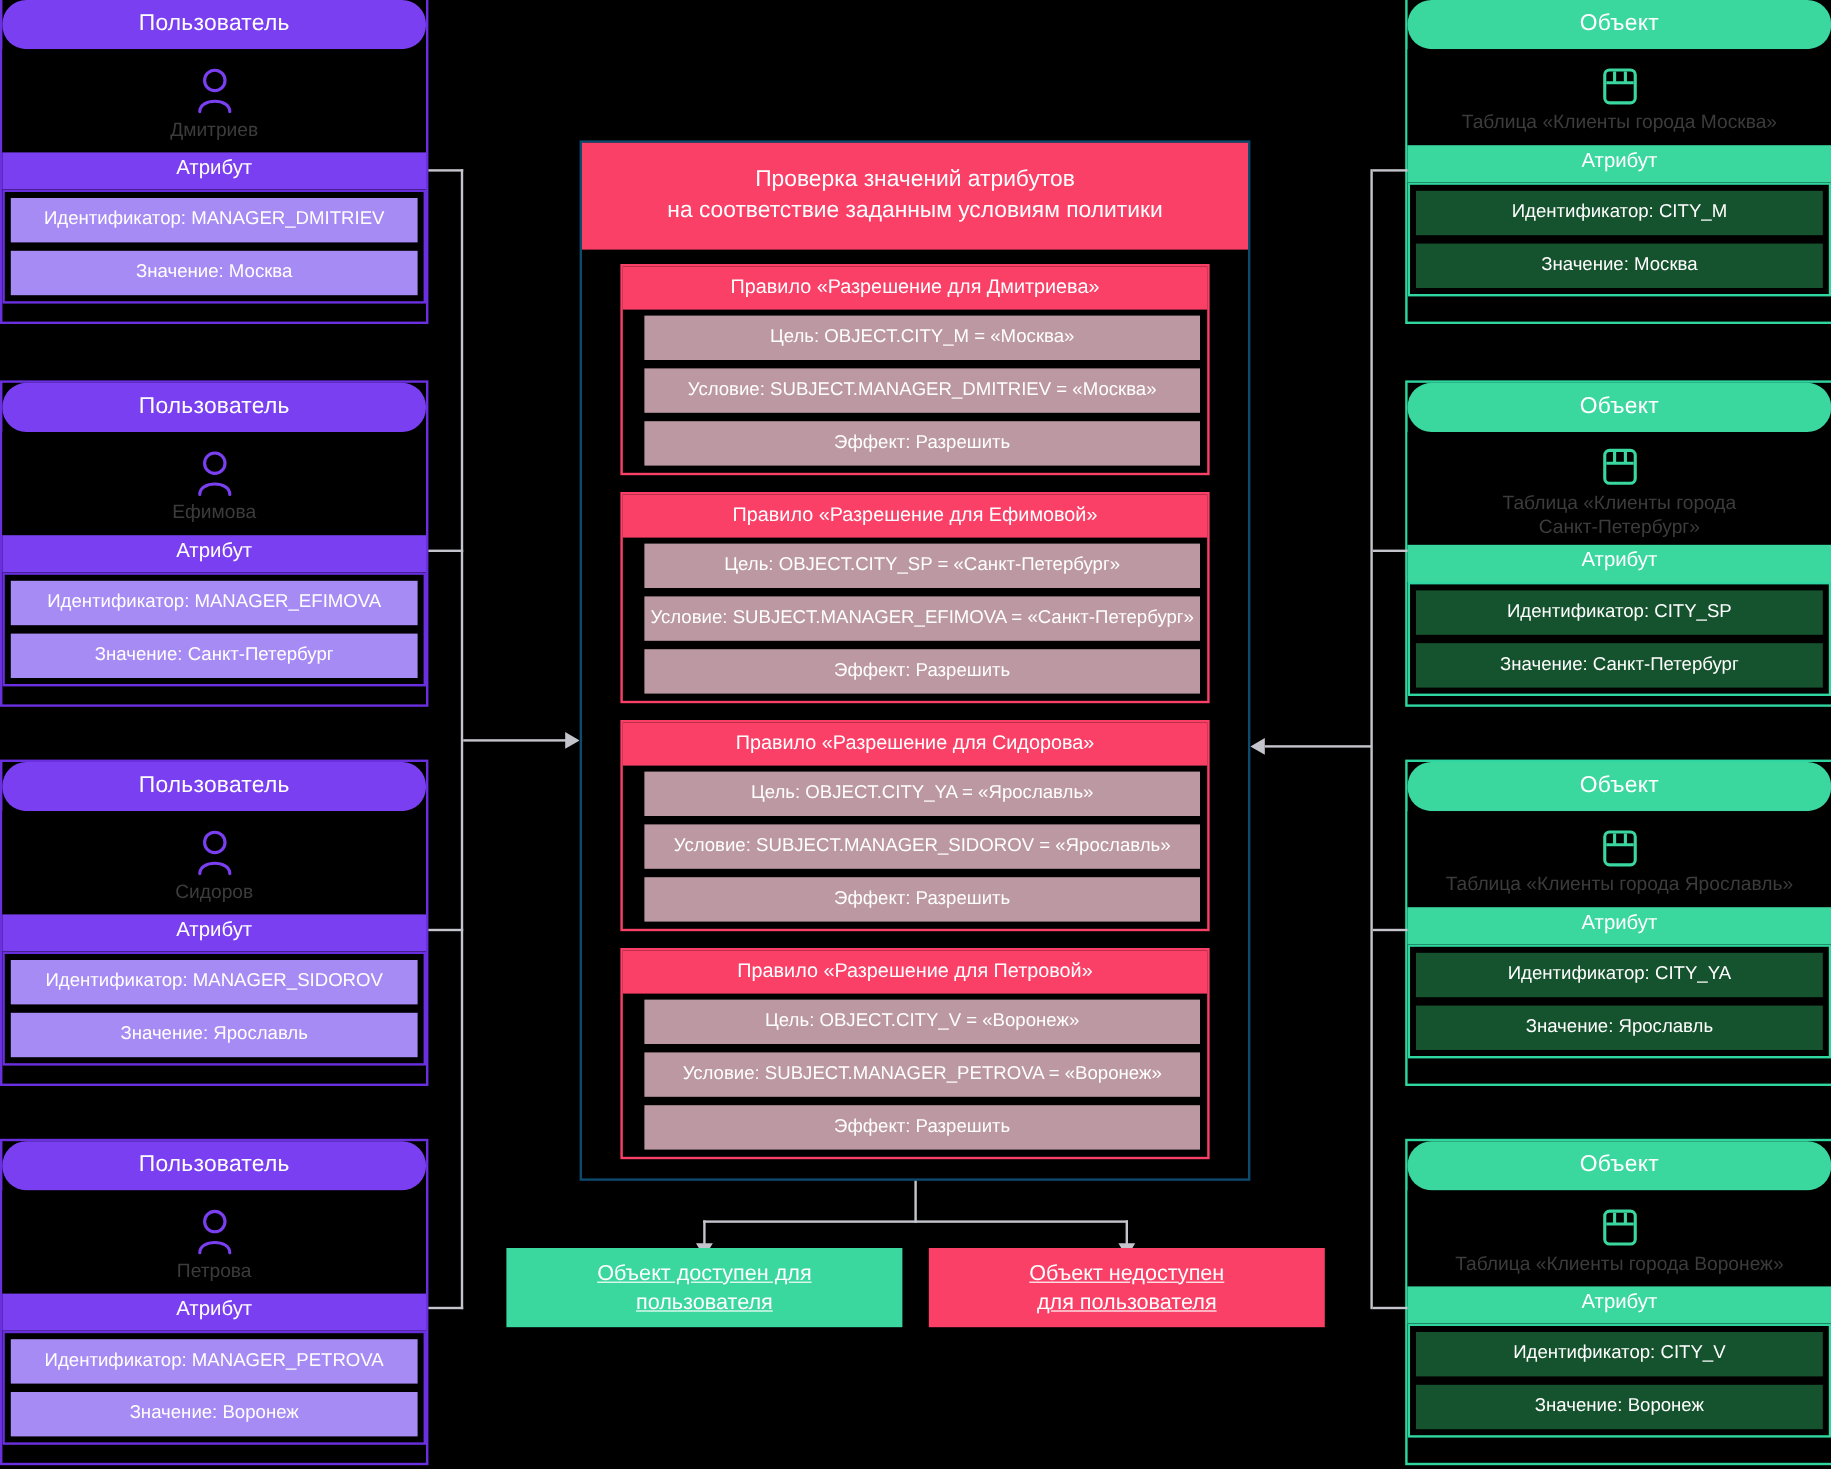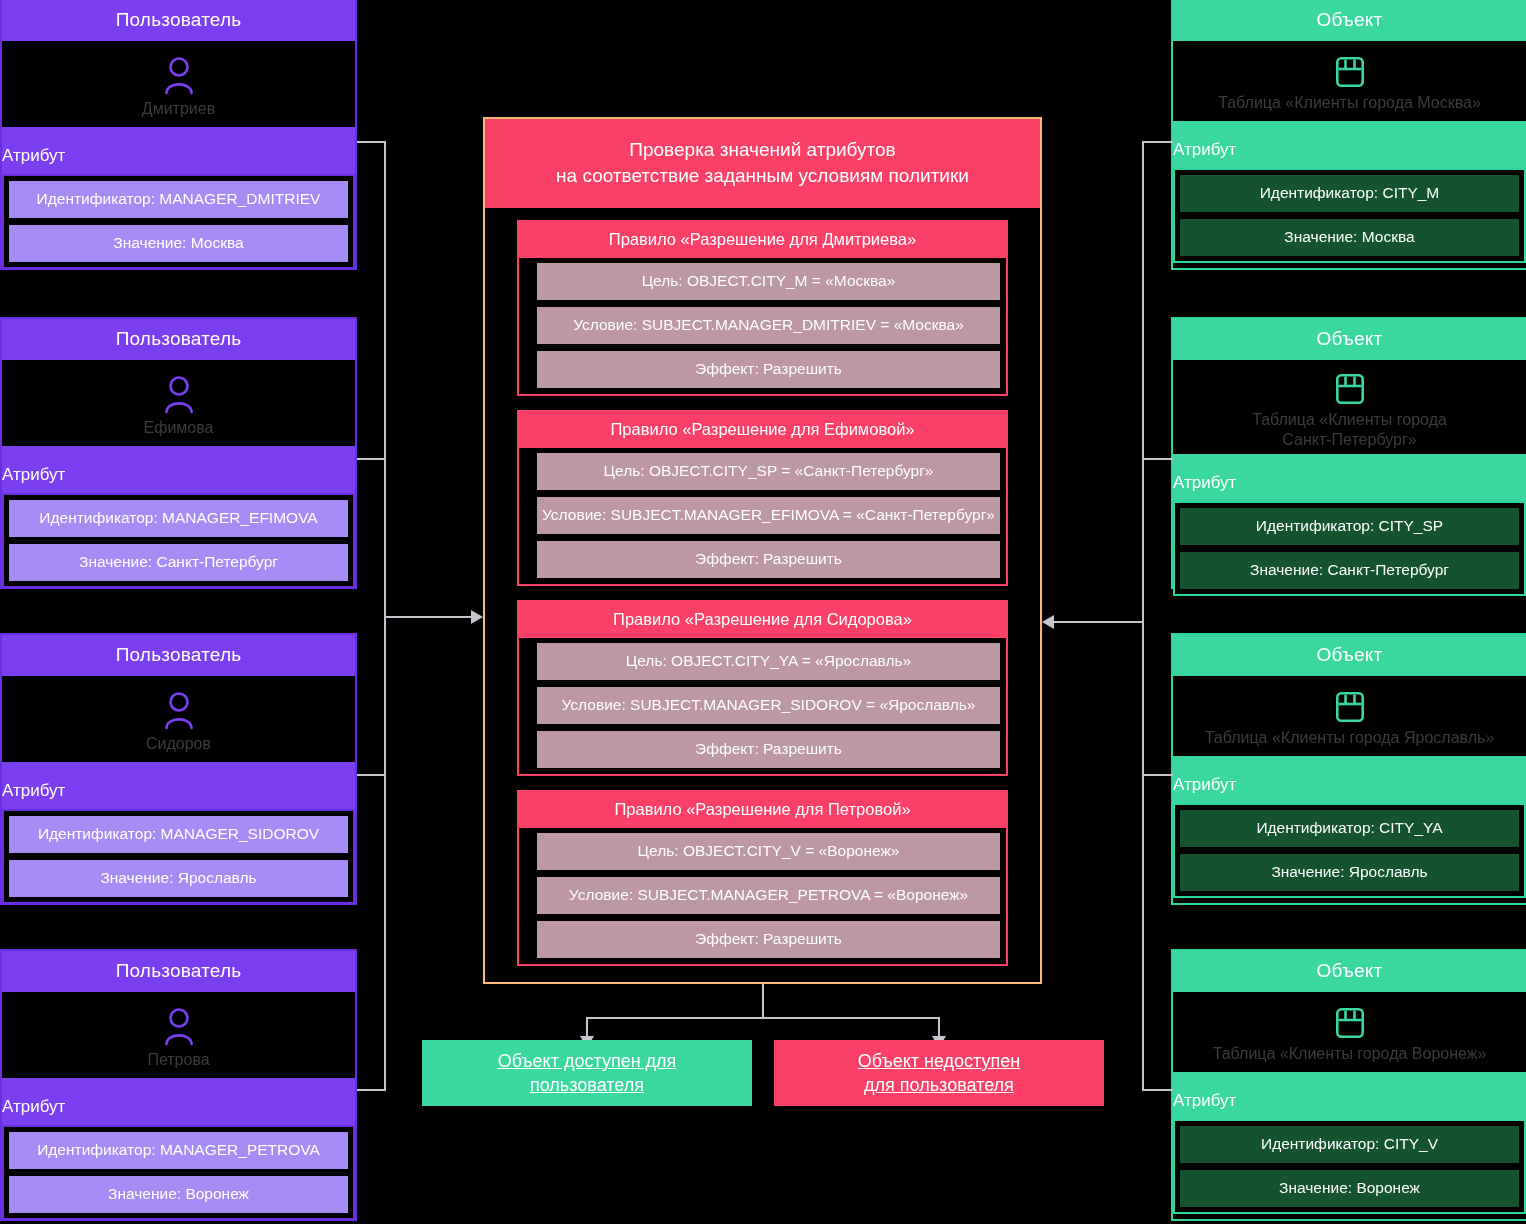--- a/index.html
+++ b/index.html
@@ -9,30 +9,31 @@
     font-family: "Liberation Sans", sans-serif;
     overflow: hidden;
   }
   #stage { position: relative; width: 1526px; height: 1224px; background: #000; }
 
   
   .card { position: absolute; }
   .card .card-head {
     text-align: center; color: #fff; font-size: 19px; letter-spacing: .2px;
     padding: 9px 0 10px;
+    border-radius: 20px;
   }
   .card .card-body {
     background: #000; padding: 14px 0 8px; text-align: center;
   }
   .card .entity-name {
     color: #3c3c3c; font-size: 16px; margin-top: 4px; line-height: 1.25;
     padding: 0 14px;
   }
   .card .attr-head {
-    color: #fff; font-size: 17px; padding: 19px 0 8px;
+    text-align: center; color: #fff; font-size: 17px; padding: 3px 0 8px;
   }
   .card .attr-frame { padding: 5px; background: #000; }
   .card .attr-row {
     font-size: 15.5px; color: #fff; text-align: center; padding: 9px 0 10px;
   }
   .card .attr-row + .attr-row { margin-top: 7px; }
 
   
   .card.user { border: 2px solid #6a30e0; }
   .card.user .card-head { background: #7b3ff2; }
@@ -44,21 +45,21 @@
   .card.object { border: 2px solid #2fd6a0; }
   .card.object .card-head { background: #3ad79f; text-align: center; }
   .card.object .attr-head { background: #3ad79f; }
   .card.object .attr-frame { border: 2px solid #2fd6a0; }
   .card.object .attr-row { background: #14532d; }
 
   
   .icon { display: block; margin: 0 auto; }
 
   
-  #policy { position: absolute; border: 2px solid #fdba74; background: #000; }
+  #policy { position: absolute; border: 2px solid #0c4a6e; background: #000; }
   #policy .policy-title {
     background: #fb4068; color: #fff; font-size: 19px; text-align: center;
     line-height: 1.35; padding: 18px 20px 20px;
   }
   #policy .rules { padding: 12px 32px 13px; }
   .rule { border: 2px solid #fb4068; background: #000; }
   .rule + .rule { margin-top: 14px; }
   .rule .rule-head {
     background: #fb4068; color: #fff; font-size: 16.5px; text-align: center;
     padding: 8px 0 9px;

